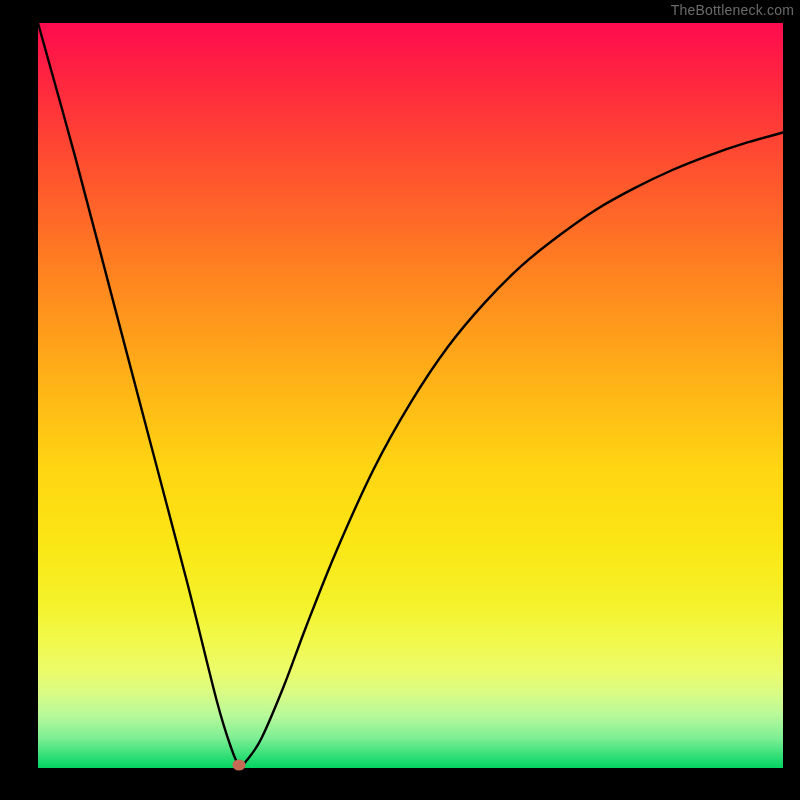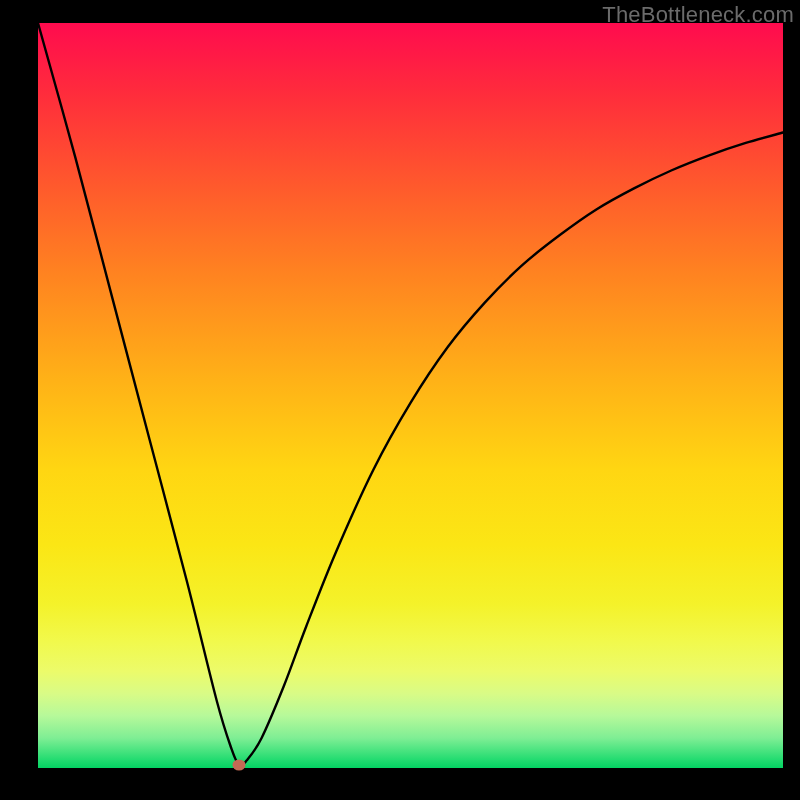--- a/index.html
+++ b/index.html
@@ -15,21 +15,21 @@
     position: relative;
     width: 800px;
     height: 800px;
     background: #000;
   }
   .watermark {
     position: absolute;
     top: 2px;
     right: 6px;
     color: #6b6b6b;
-    font-size: 22px;
+    font-size: 14px;
     font-weight: 400;
     letter-spacing: 0.2px;
     z-index: 10;
     user-select: none;
   }
   .plot-area {
     position: absolute;
     left: 38px;
     top: 23px;
     width: 745px;

